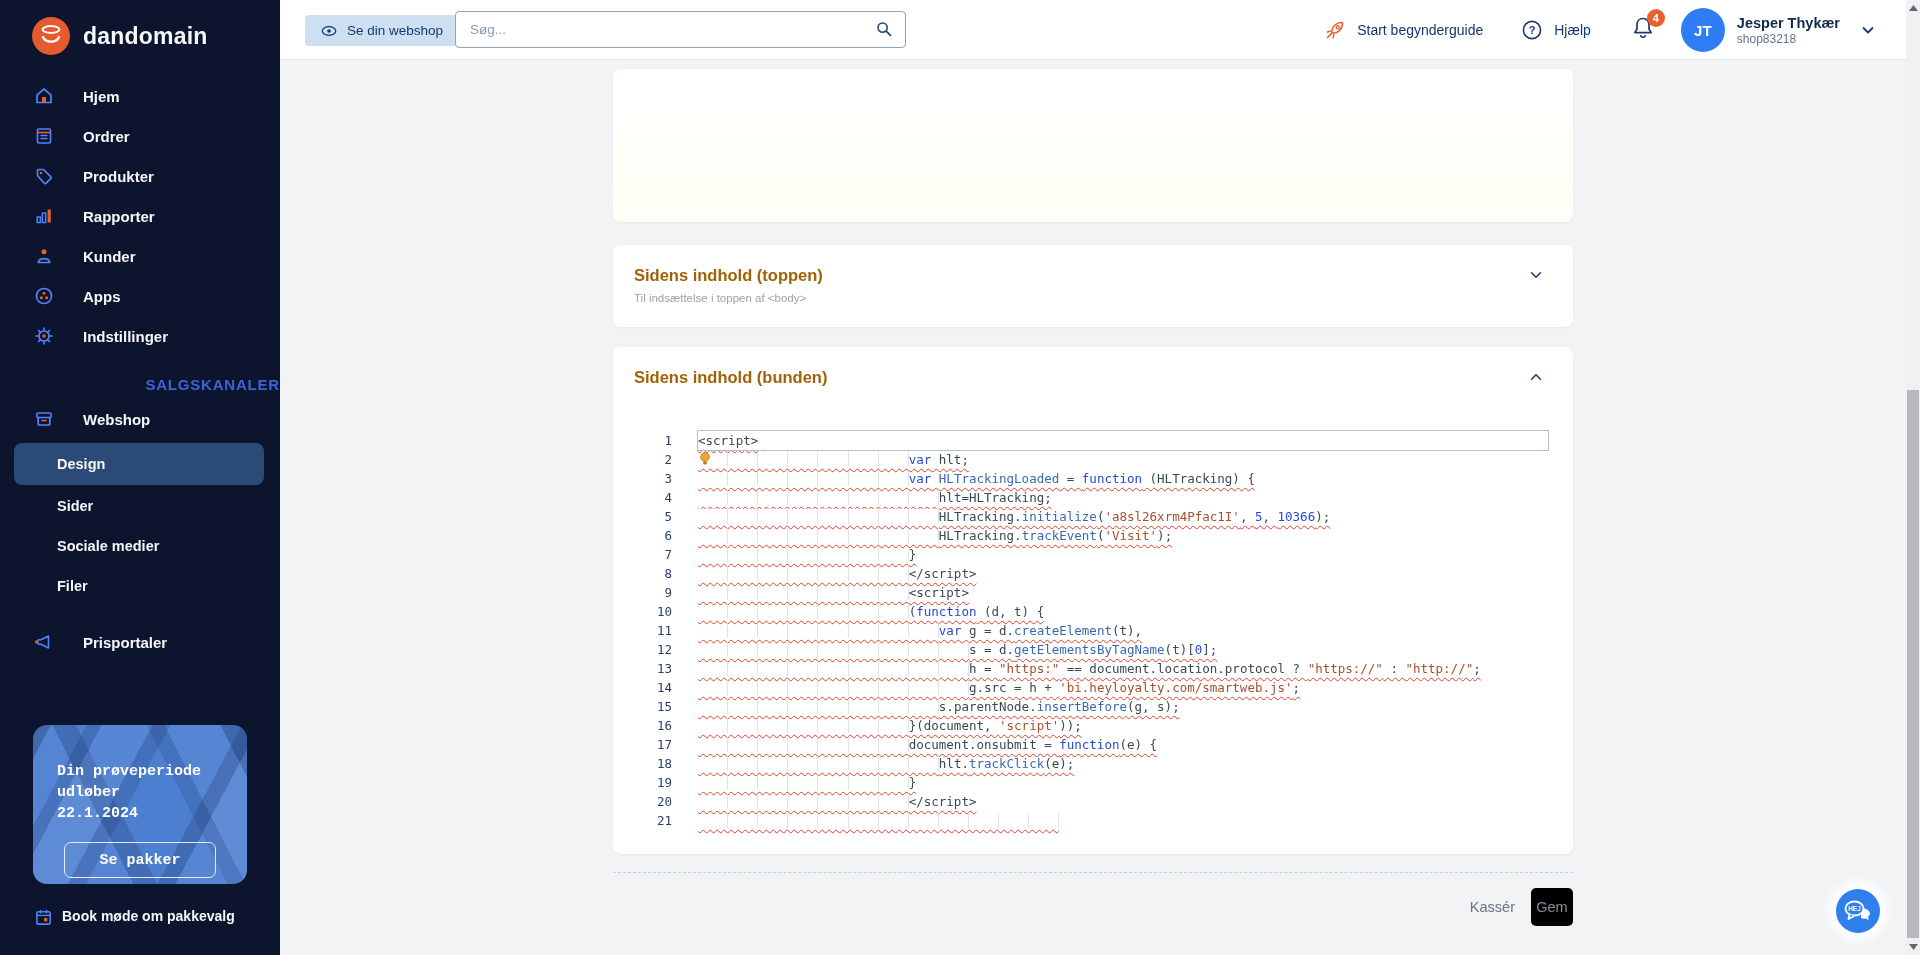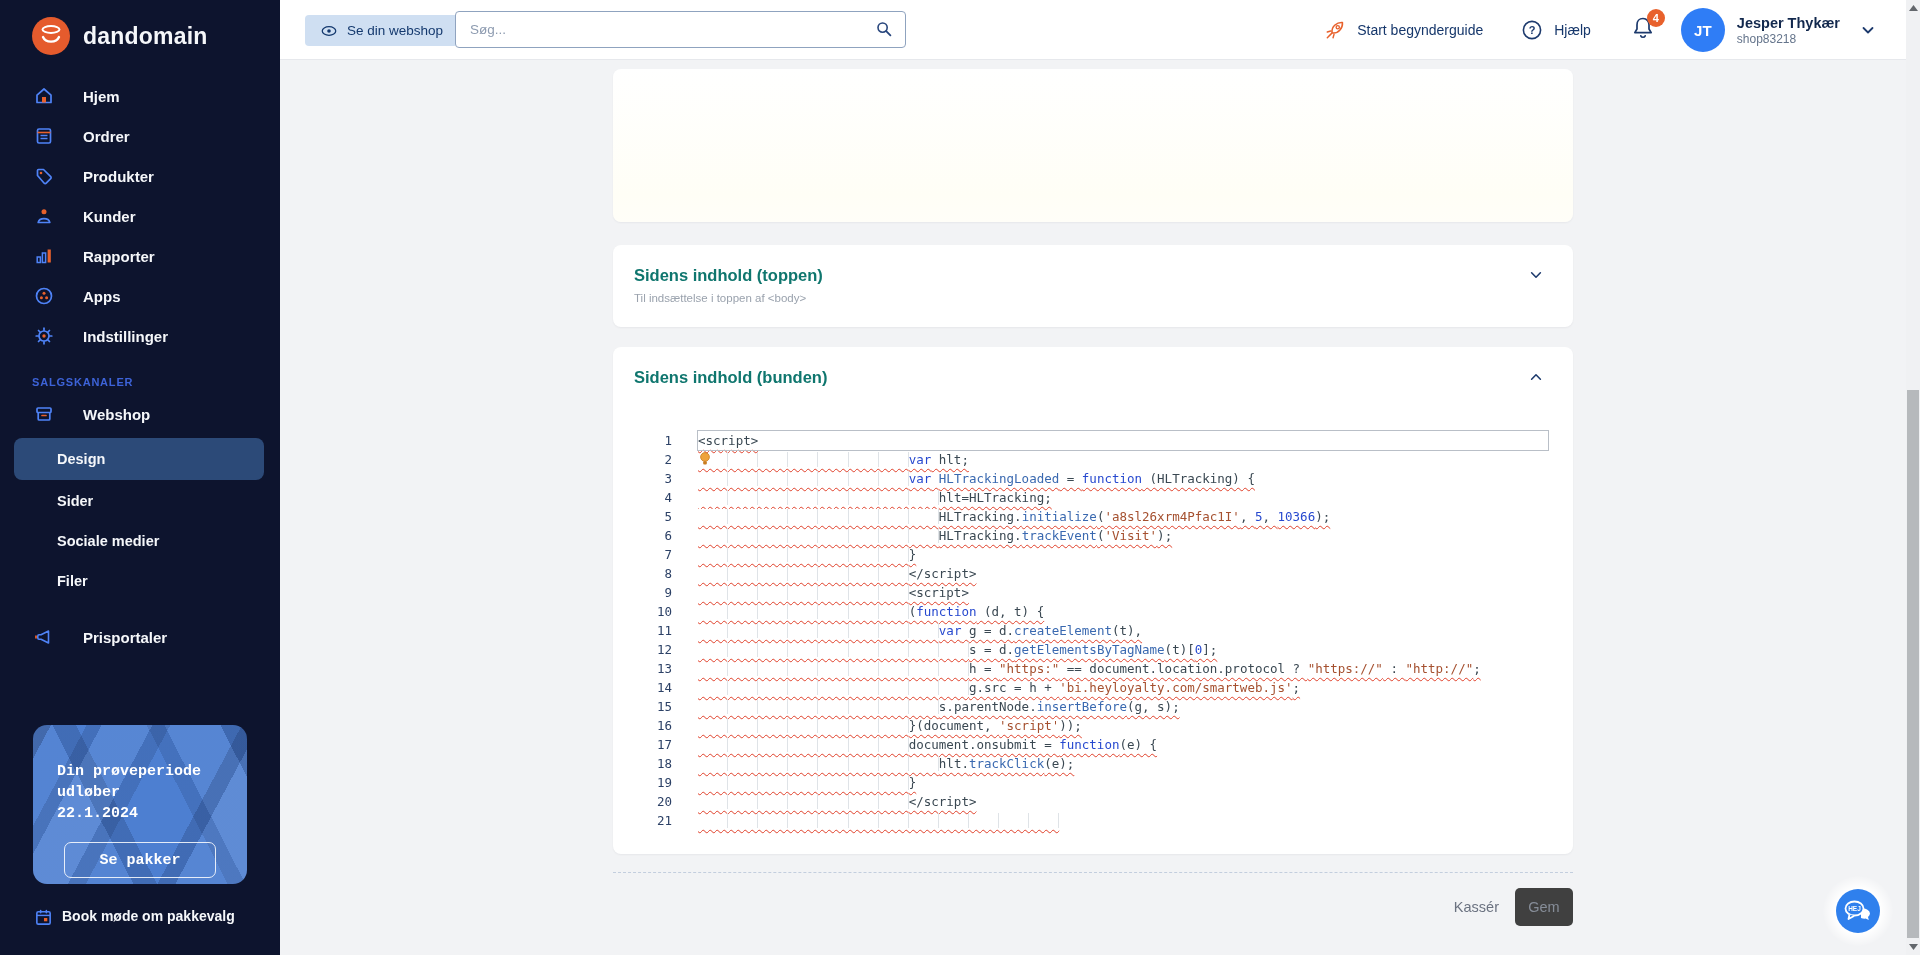--- a/index.html
+++ b/index.html
@@ -7,21 +7,21 @@
 
   
   .sidebar { position:absolute; left:0; top:0; width:280px; height:955px; background:#0d142e; color:#f5f7fa; z-index:5; }
   .logo-row { display:flex; align-items:center; gap:13px; padding:12px 0 0 32px; height:60px; }
   .logo-mark { width:38px; height:38px; border-radius:50%; background:#e55b2d; position:relative; flex:0 0 auto; }
   .logo-mark svg { position:absolute; inset:0; }
   .logo-text { font-size:23px; font-weight:bold; letter-spacing:.2px; }
   .nav { margin-top:16px; }
   .nav-item { display:flex; align-items:center; gap:29px; height:40px; padding-left:34px; font-size:15px; font-weight:bold; cursor:pointer; }
   .nav-item .ico { width:20px; height:20px; flex:0 0 auto; display:inline-flex; }
-  .section-label { padding:20px 0 6px 32px; font-size:11px; font-weight:bold; letter-spacing:.8px; color:#3d63d8; }
+  .section-label { padding:20px 0 6px 32px; font-size:15px; font-weight:bold; letter-spacing:.8px; color:#3d63d8;text-align:right; }
   .sub-list { margin-top:4px; }
   .sub-item { display:flex; align-items:center; height:40px; padding-left:57px; font-size:14.5px; font-weight:bold; cursor:pointer; }
   .sub-item.active { background:#2c4a78; border-radius:8px; margin:1px 16px 1px 14px; padding-left:43px; height:42px; }
   .promo-card { position:absolute; left:33px; top:725px; width:214px; height:159px; border-radius:14px; padding:36px 24px 0 24px; color:#fff;
     background:
       linear-gradient(118deg, rgba(13,24,54,.25) 0 6%, rgba(255,255,255,0) 6% 18%, rgba(19,38,80,.18) 18% 23%, rgba(255,255,255,.06) 23% 40%, rgba(16,32,70,.16) 40% 46%, rgba(255,255,255,0) 46% 70%, rgba(14,28,66,.20) 70% 76%, rgba(255,255,255,.05) 76% 100%),
       linear-gradient(243deg, rgba(10,25,60,.22) 0 9%, rgba(255,255,255,.05) 9% 28%, rgba(12,28,66,.14) 28% 34%, rgba(255,255,255,0) 34% 58%, rgba(10,24,58,.18) 58% 66%, rgba(255,255,255,.04) 66% 100%),
       #4d7fd1; font-family: Liberation Mono, monospace; }
   .promo-title { font-size:15px; font-weight:bold; line-height:21px; width:150px; }
   .promo-btn { display:block; margin:18px auto 0 auto; width:152px; height:36px; background:transparent; border:1px solid rgba(255,255,255,.85); border-radius:7px; color:#fff; font-size:15px; font-weight:bold; font-family:inherit; cursor:pointer; }
@@ -46,21 +46,21 @@
   .user-name { font-size:14.5px; font-weight:bold; color:#12284d; line-height:18px; }
   .user-shop { font-size:12px; color:#64748b; line-height:15px; }
 
   
   .main { position:absolute; left:280px; top:60px; width:1626px; height:895px; background:#f2f3f5; }
   .card { position:absolute; left:333px; width:960px; background:#fff; border-radius:8px; box-shadow:0 1px 2px rgba(16,24,40,.05); }
   .card-top-partial { top:9px; height:153px; background:linear-gradient(to bottom,#ffffff 0%, #fffef6 82%, #fffef8 100%); }
   .card-toppen { top:185px; height:82px; }
   .card-bunden { top:287px; height:507px; }
   .sec-head { position:relative; padding:21px 0 0 21px; cursor:pointer; }
-  .sec-title { font-size:16.5px; font-weight:bold; color:#0f766e; }
+  .sec-title { font-size:16.5px; font-weight:bold; color:#a16207; }
   .sec-sub { margin-top:7px; font-size:11.5px; color:#9aa2ad; }
   .sec-chev { position:absolute; right:30px; top:23px; width:14px; height:14px; }
 
   
   .editor { position:absolute; left:20px; top:84px; right:25px; font-family:"DejaVu Sans Mono", monospace; font-size:12.5px; line-height:19px; color:#3a4852; }
   .crow { display:flex; height:19px; }
   .ln { flex:0 0 65px; padding-right:26px; text-align:right; color:#2c4166; user-select:none; }
   .lc { flex:1; position:relative; white-space:pre; }
   .crow.active .lc { outline:1px solid #b9bfc7; }
   .sq { text-decoration-line:underline; text-decoration-style:wavy; text-decoration-color:#e0402a; text-decoration-thickness:1px; text-underline-offset:4px; text-decoration-skip-ink:none; }
@@ -69,21 +69,21 @@
   .tk-k { color:#2749cf; }
   .tk-d { color:#3a69b0; }
   .tk-s { color:#a5502f; }
   .tk-n { color:#2749cf; }
   .bulb { position:absolute; left:1px; top:1px; width:12px; height:16px; }
 
   
   .footer-divider { position:absolute; left:333px; top:812px; width:960px; border-top:1px dashed #c3cede; }
   .footer-actions { position:absolute; left:333px; top:828px; width:960px; display:flex; justify-content:flex-end; align-items:center; gap:16px; }
   .discard-btn { background:none; border:none; color:#6b7280; font-size:14.5px; font-family:inherit; cursor:pointer; }
-  .save-btn { width:58px; height:38px; background:#404040; border:none; border-radius:5px; color:#868d98; font-size:14.5px; font-family:inherit; }
+  .save-btn { width:42px; height:38px; background:#000000; border:none; border-radius:5px; color:#868d98; font-size:14.5px; font-family:inherit; }
 
   
   .chat-glow { position:absolute; left:1823px; top:876px; width:70px; height:70px; border-radius:50%; background:radial-gradient(circle,#ffffff 45%, rgba(255,255,255,0) 72%); z-index:6; }
   .chat-fab { position:absolute; left:1836px; top:889px; width:44px; height:44px; border-radius:50%; background:#2f80ed; display:flex; align-items:center; justify-content:center; cursor:pointer; z-index:7; }
 
   
   .scrollbar { position:absolute; right:0; top:0; width:14px; height:955px; background:#f0f1f3; z-index:10; }
   .sb-arrow { position:absolute; left:0; width:14px; height:16px; display:flex; align-items:center; justify-content:center; }
   .sb-thumb { position:absolute; left:1px; width:12px; top:390px; height:548px; background:#b6b9bc; }
 </style>
@@ -126,35 +126,35 @@
           <svg viewBox="0 0 20 20">
             <path d="M3.5 9.5 V4.5 a1 1 0 0 1 1-1 H9.5 L16.7 10.7 a1.4 1.4 0 0 1 0 2 L12.2 17.2 a1.4 1.4 0 0 1-2 0 Z" fill="none" stroke="#4f83f7" stroke-width="1.7" stroke-linejoin="round"></path>
             <circle cx="7" cy="7" r="1.3" fill="#e8612c"></circle>
           </svg>
         </span>
         <span>Produkter</span>
       </div>
       <div class="nav-item">
         <span class="ico">
           <svg viewBox="0 0 20 20">
-            <circle cx="10" cy="5.8" r="2.5" fill="#e8612c"></circle>
-            <path d="M4.2 16.5 a5.9 4.7 0 0 1 11.6 0 Z" fill="none" stroke="#4f83f7" stroke-width="1.7" stroke-linejoin="round"></path>
-          </svg>
-        </span>
-        <span>Kunder</span>
-      </div>
-      <div class="nav-item">
-        <span class="ico">
-          <svg viewBox="0 0 20 20">
             <rect x="3.2" y="11" width="3.2" height="5.5" fill="none" stroke="#4f83f7" stroke-width="1.5"></rect>
             <rect x="8.4" y="7" width="3.2" height="9.5" fill="none" stroke="#4f83f7" stroke-width="1.5"></rect>
             <rect x="13.6" y="3.5" width="3.2" height="13" fill="#e8612c"></rect>
           </svg>
         </span>
         <span>Rapporter</span>
+      </div>
+      <div class="nav-item">
+        <span class="ico">
+          <svg viewBox="0 0 20 20">
+            <circle cx="10" cy="5.8" r="2.5" fill="#e8612c"></circle>
+            <path d="M4.2 16.5 a5.9 4.7 0 0 1 11.6 0 Z" fill="none" stroke="#4f83f7" stroke-width="1.7" stroke-linejoin="round"></path>
+          </svg>
+        </span>
+        <span>Kunder</span>
       </div>
       <div class="nav-item">
         <span class="ico">
           <svg viewBox="0 0 20 20">
             <circle cx="10" cy="10" r="7.5" fill="none" stroke="#4f83f7" stroke-width="1.7"></circle>
             <circle cx="10" cy="7.2" r="1.5" fill="#e8612c"></circle>
             <circle cx="7.4" cy="11.8" r="1.5" fill="#e8612c"></circle>
             <circle cx="12.6" cy="11.8" r="1.5" fill="#e8612c"></circle>
           </svg>
         </span>

